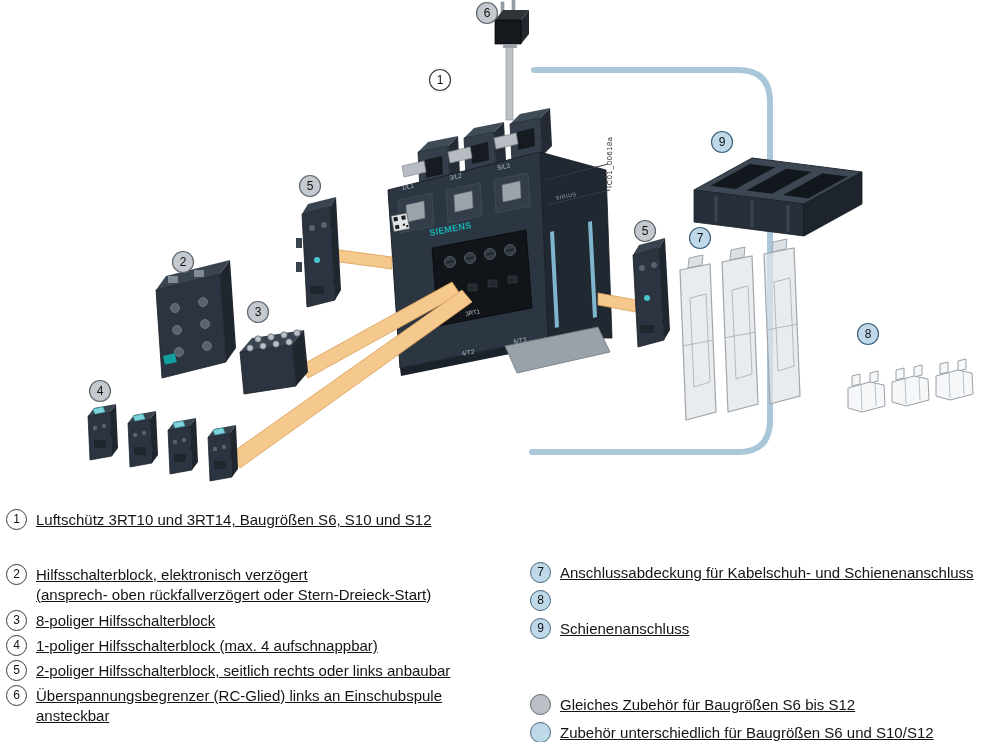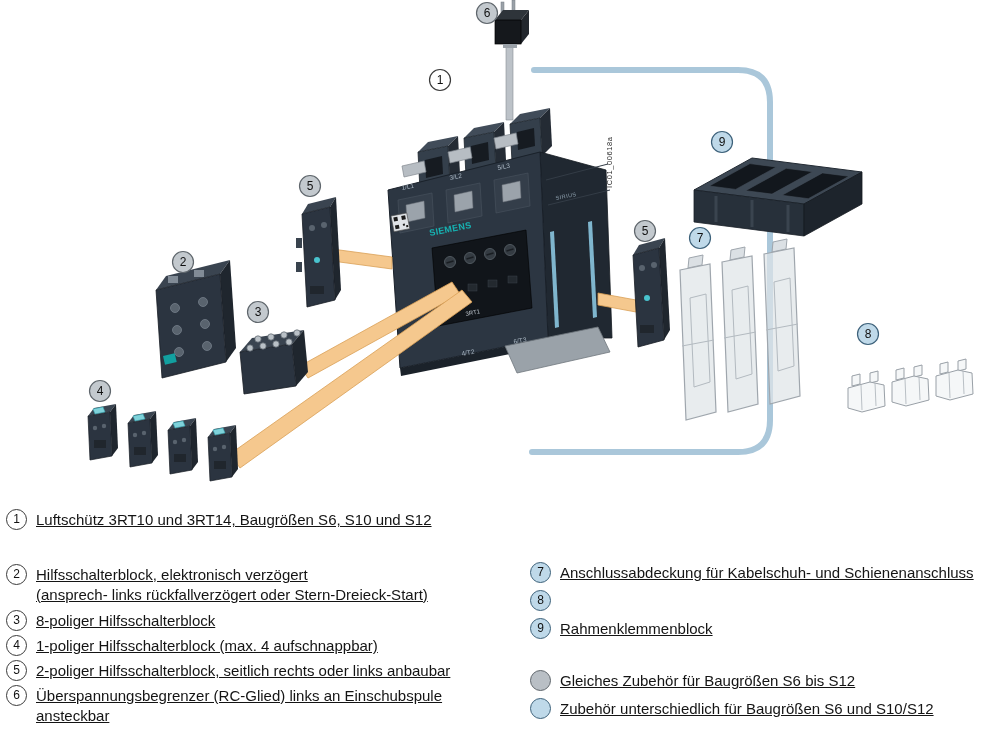--- a/index.html
+++ b/index.html
@@ -14,21 +14,21 @@
   .legend-left{position:absolute;left:6px;top:509px;width:516px;}
   .legend-right{position:absolute;left:530px;top:562px;width:468px;}
   .lrow{display:flex;align-items:flex-start;gap:9px;font-size:15px;color:#141414;line-height:1.3;margin-bottom:4px;}
   .lrow .ltext{white-space:pre-line;padding-top:1px;text-decoration:underline;}
   .ccirc{flex:0 0 19px;width:19px;height:19px;border-radius:50%;border:1.2px solid #3a3a3a;display:flex;align-items:center;justify-content:center;font-size:12px;background:#ffffff;color:#111;}
   .ccirc.blue{background:#bfd9e9;border-color:#3d617a;}
   .ccirc.gray{background:#b9bfc5;border-color:#5f666c;}
   .mb-lg{margin-bottom:34px;}
   .mb-md{margin-bottom:6px;}
   .mb-r{margin-bottom:7px;}
-  .mt-xl{margin-top:31px;}
+  .mt-xl{margin-top:55px;}
 </style>
 </head>
 <body>
 
 <svg class="illustration" width="1000" height="505" viewBox="0 0 1000 505">
 
   <path d="M534 70 L738 70 Q770 70 770 102 L770 420 Q770 452 738 452 L532 452" fill="none" stroke="#aac7da" stroke-width="6" stroke-linecap="round"></path>
 
   <g>
     <polygon points="694,190 752,158 862,172 804,204" fill="#3d4854" stroke="#232b34" stroke-width="1"></polygon>
@@ -327,21 +327,21 @@
 </svg>
 
 <div class="legend-left">
   <div class="lrow mb-lg">
     <span class="ccirc">1</span>
     <span class="ltext">Luftschütz 3RT10 und 3RT14, Baugrößen S6, S10 und S12</span>
   </div>
   <div class="lrow mb-md">
     <span class="ccirc">2</span>
     <span class="ltext">Hilfsschalterblock, elektronisch verzögert
-(ansprech- links rückfallverzögert oder Stern-Dreieck-Start)</span>
+(ansprech- oben rückfallverzögert oder Stern-Dreieck-Start)</span>
   </div>
   <div class="lrow">
     <span class="ccirc">3</span>
     <span class="ltext">8-poliger Hilfsschalterblock</span>
   </div>
   <div class="lrow">
     <span class="ccirc">4</span>
     <span class="ltext">1-poliger Hilfsschalterblock (max. 4 aufschnappbar)</span>
   </div>
   <div class="lrow">
@@ -358,21 +358,21 @@
 <div class="legend-right">
   <div class="lrow mb-r">
     <span class="ccirc blue">7</span>
     <span class="ltext">Anschlussabdeckung für Kabelschuh- und Schienenanschluss</span>
   </div>
   <div class="lrow mb-r">
     <span class="ccirc blue">8</span>
   </div>
   <div class="lrow">
     <span class="ccirc blue">9</span>
-    <span class="ltext">Rahmenklemmenblock</span>
+    <span class="ltext">Schienenanschluss</span>
   </div>
   <div class="lrow mb-r mt-xl">
     <span class="ccirc gray"></span>
     <span class="ltext">Gleiches Zubehör für Baugrößen S6 bis S12</span>
   </div>
   <div class="lrow">
     <span class="ccirc blue"></span>
     <span class="ltext">Zubehör unterschiedlich für Baugrößen S6 und S10/S12</span>
   </div>
 </div>

